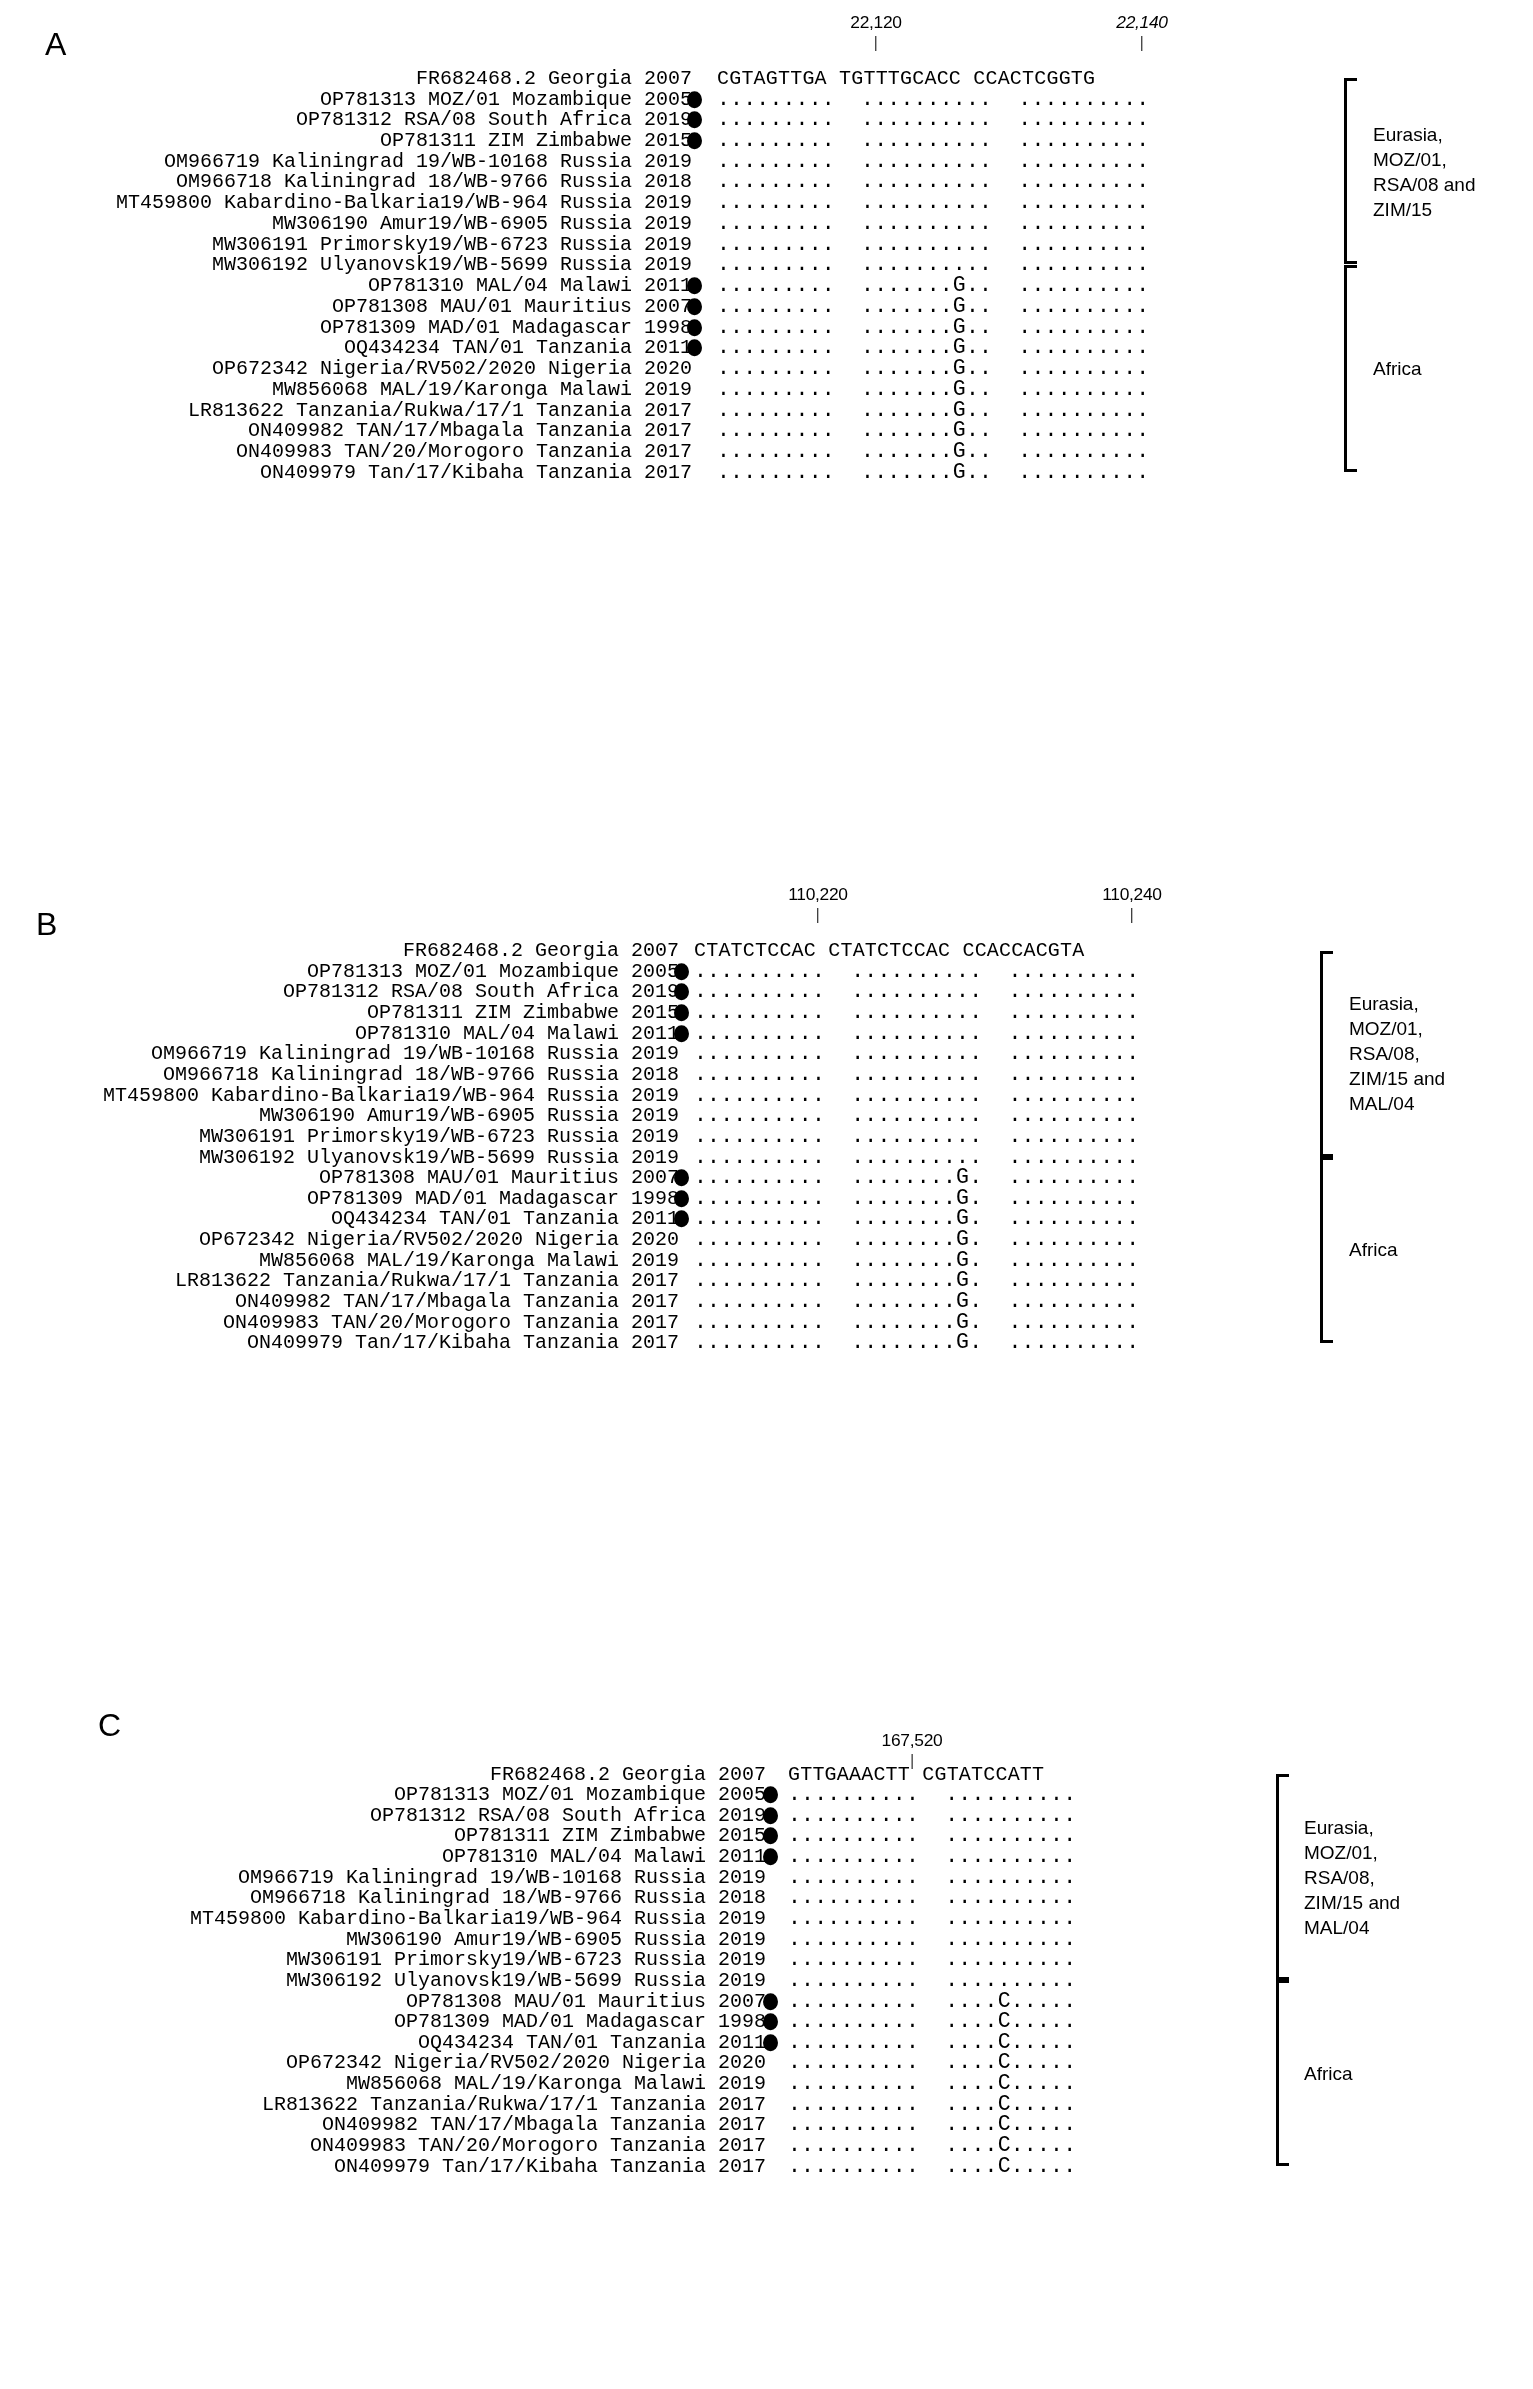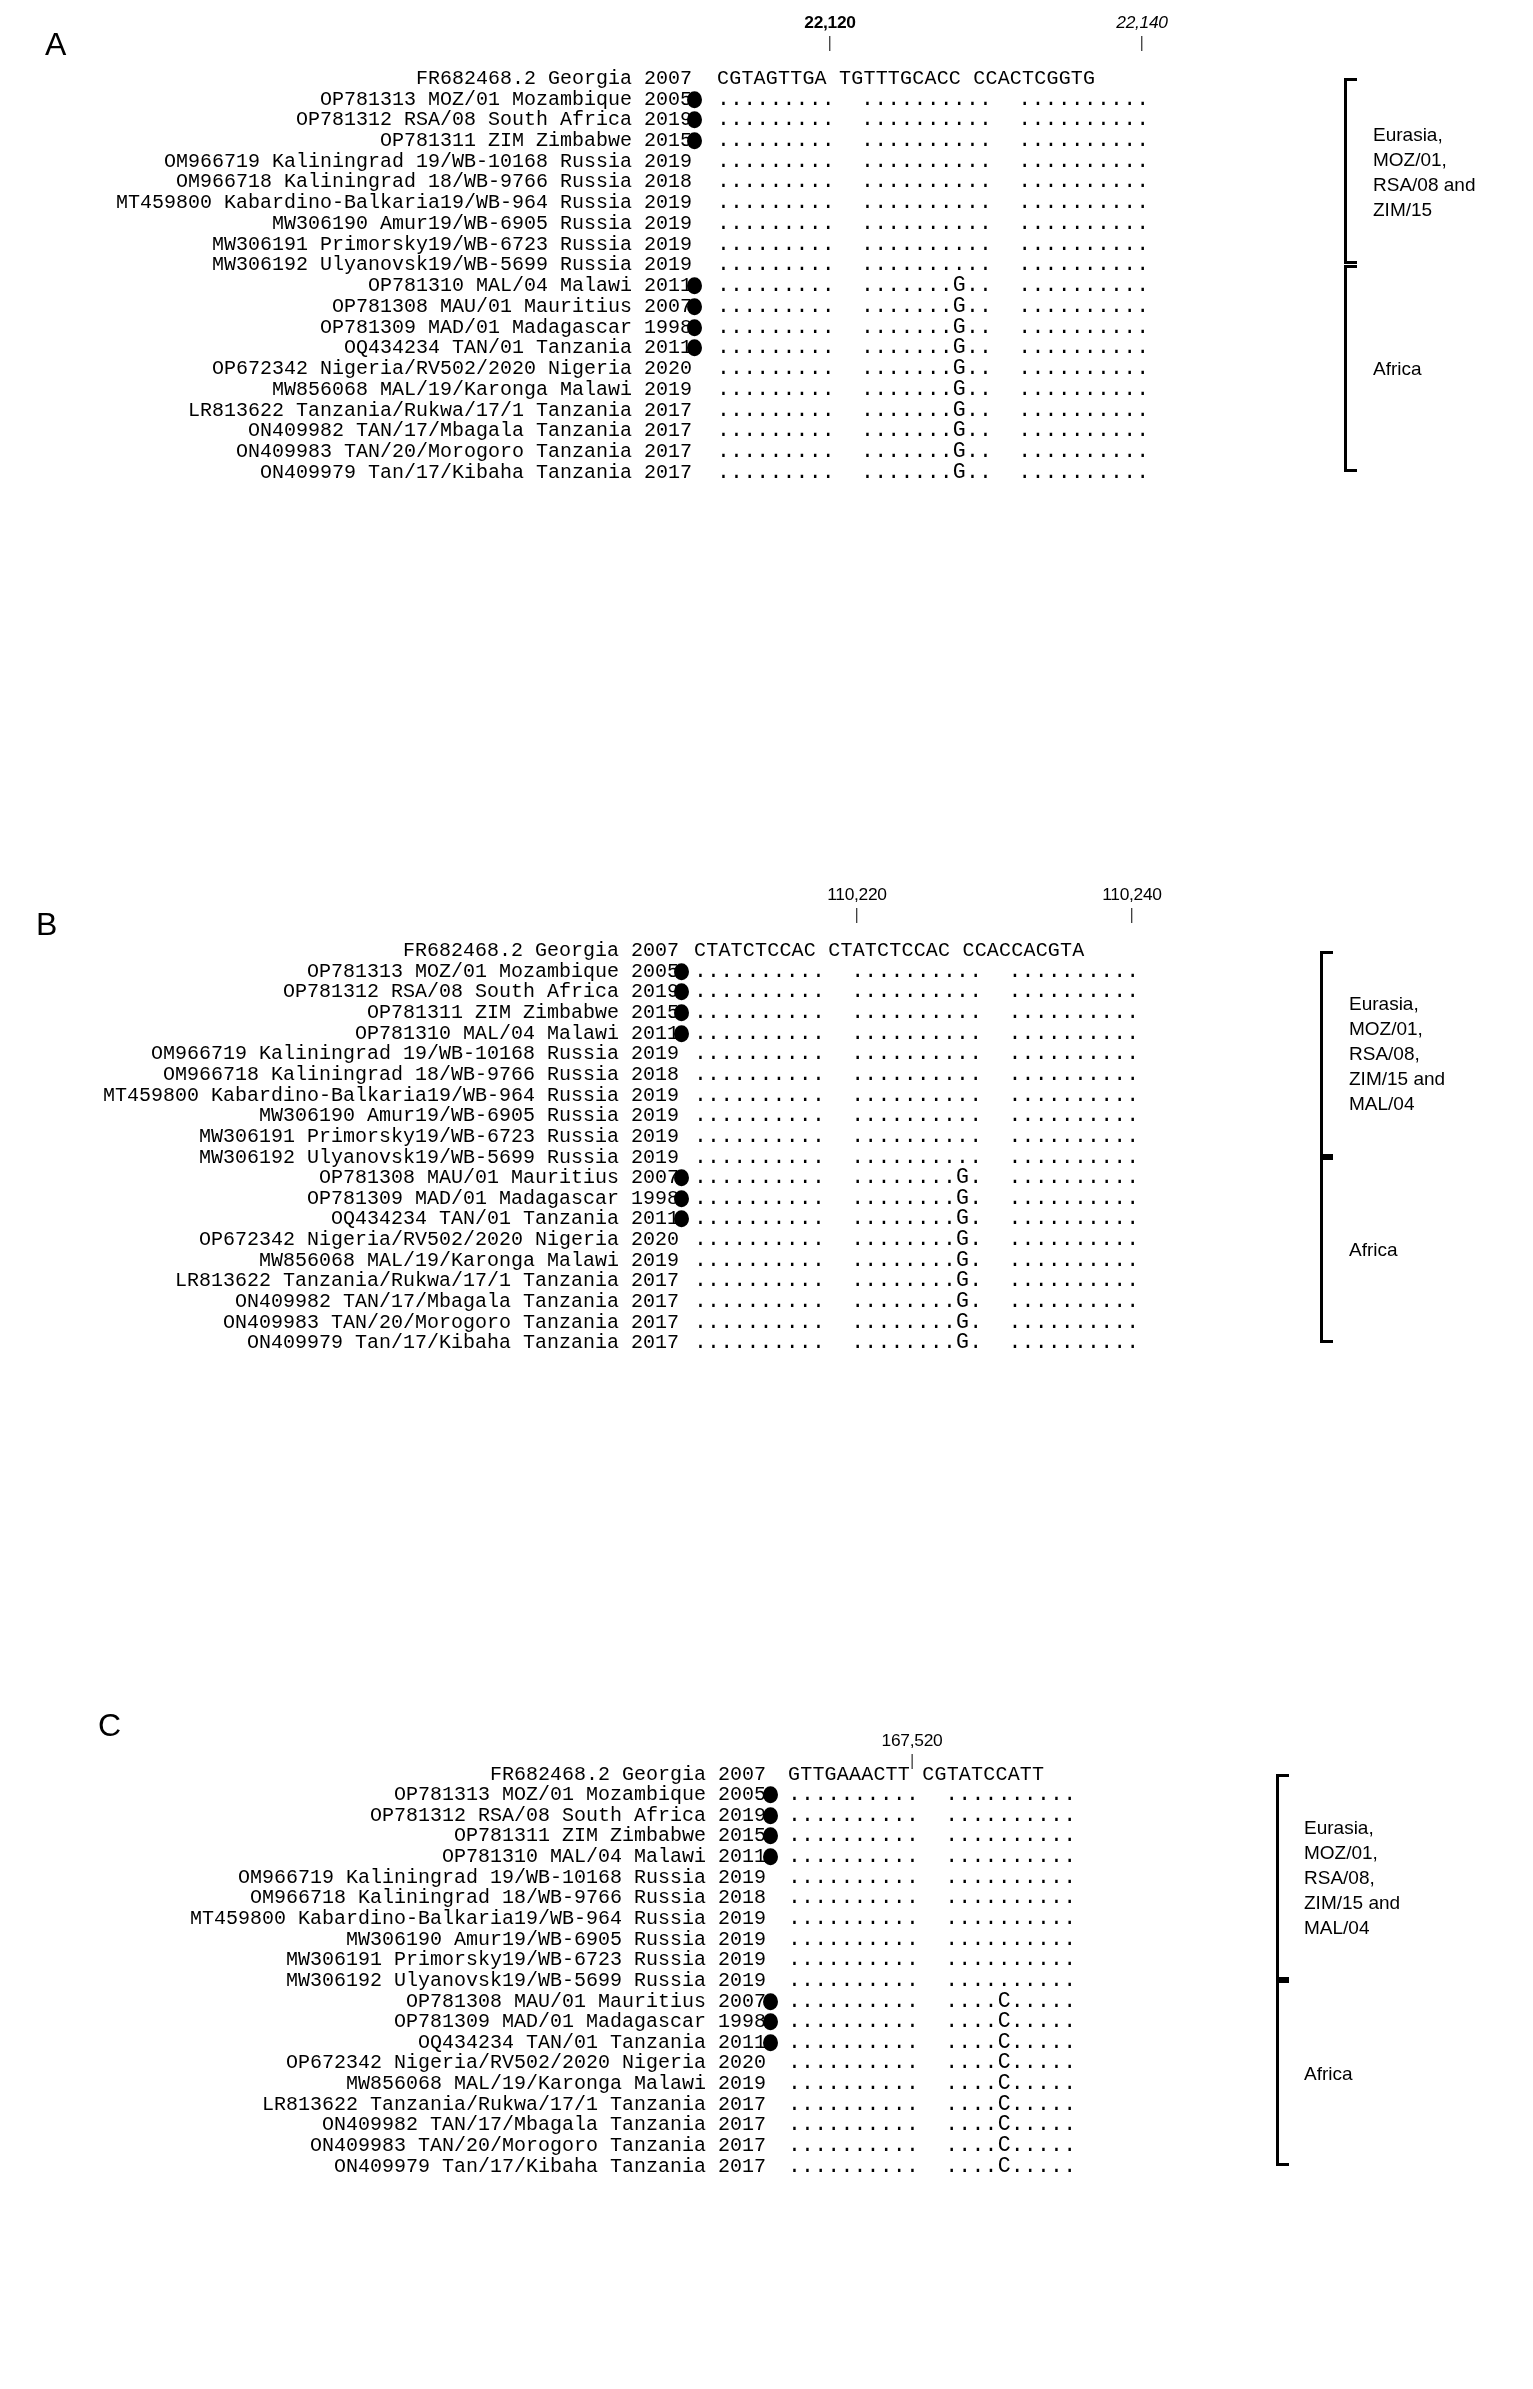--- a/index.html
+++ b/index.html
@@ -109,21 +109,21 @@
     font-family: "Liberation Sans", sans-serif;
     white-space: pre-line;
   }
 </style>
 </head>
 <body>
 
 <div id="figure-root">
     <div class="panel" style="top: 0px;">
       <div class="panel-letter" style="left: 45px; top: 28px;">A</div>
-      <div class="ruler-mark" style="left: 830px; top: 14.3px; font-weight: bold;">
+      <div class="ruler-mark" style="left: 876px; top: 14.3px;">
         <div class="ruler-num">22,120</div>
         <div class="ruler-tick"></div>
       </div>
       <div class="ruler-mark" style="left: 1142px; top: 14.3px; font-style: italic;">
         <div class="ruler-num">22,140</div>
         <div class="ruler-tick"></div>
       </div>
       <div class="row" style="position: absolute; left: 0px; top: 62px; width: 1534px;">
         <div class="taxon" style="right: 842px;">FR682468.2 Georgia 2007</div>
         <div class="seq ref" style="left: 717px; letter-spacing: 0.2px;">CGTAGTTGA TGTTTGCACC CCACTCGGTG</div>
@@ -214,21 +214,21 @@
       </div>
       <div class="row" style="position: absolute; left: 0px; top: 456px; width: 1534px;">
         <div class="taxon" style="right: 842px;">ON409979 Tan/17/Kibaha Tanzania 2017</div>
         <div class="seq dots" style="left: 717px; letter-spacing: 0.2px;">.........  .......G..  ..........</div>
       </div>
       <div class="bracket" style="left: 1344px; top: 265px; height: 207px;"></div>
       <div class="bracket-label" style="left: 1373px; top: 356px;">Africa</div>
     </div>
     <div class="panel" style="top: 0px;">
       <div class="panel-letter" style="left: 36px; top: 908px;">B</div>
-      <div class="ruler-mark" style="left: 818px; top: 886px; margin-left: 39px;">
+      <div class="ruler-mark" style="left: 818px; top: 886px;">
         <div class="ruler-num">110,220</div>
         <div class="ruler-tick"></div>
       </div>
       <div class="ruler-mark" style="left: 1132px; top: 886px;">
         <div class="ruler-num">110,240</div>
         <div class="ruler-tick"></div>
       </div>
       <div class="row" style="position: absolute; left: 0px; top: 934px; width: 1534px;">
         <div class="taxon" style="right: 855px;">FR682468.2 Georgia 2007</div>
         <div class="seq ref" style="left: 694px; letter-spacing: 0.2px;">CTATCTCCAC CTATCTCCAC CCACCACGTA</div>

